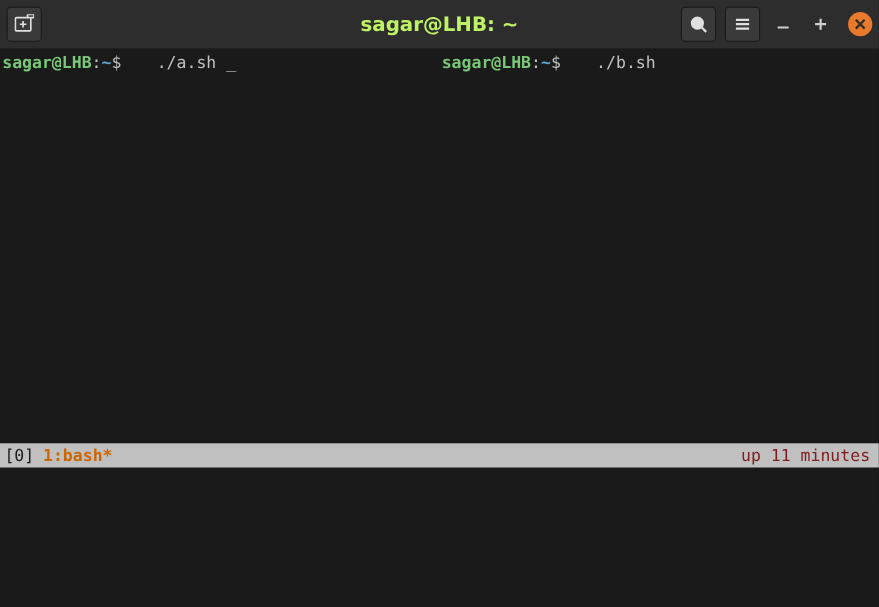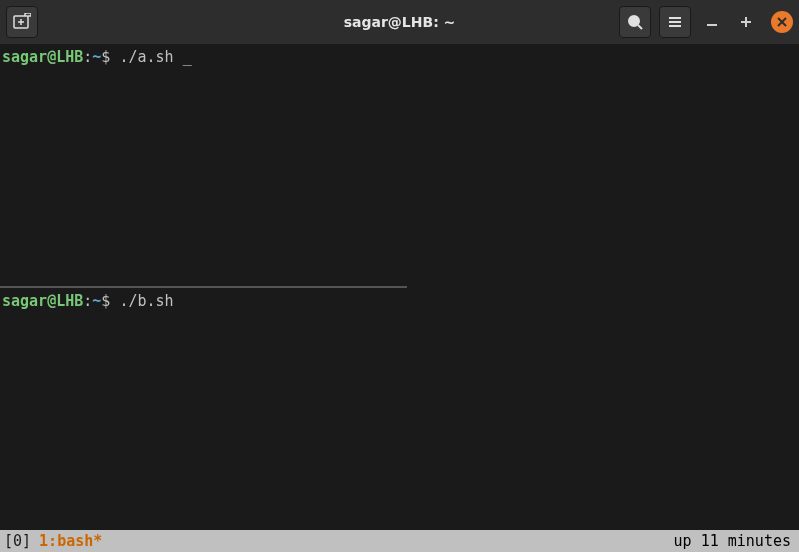--- a/index.html
+++ b/index.html
@@ -38,23 +38,23 @@
       justify-content: center;
       cursor: pointer;
     }
     .new-tab-btn svg {
       fill: #e0e0e0;
     }
     .window-title {
       position: absolute;
       left: 50%;
       transform: translateX(-50%);
-      color: #e5e5e5;
-      font-weight: bold;
-      font-size: 14px;
+      color: #bef264;
+      font-weight: bold;
+      font-size: 18px;
       font-family: 'DejaVu Sans', 'Liberation Sans', sans-serif;
     }
     .titlebar-right {
       margin-left: auto;
       display: flex;
       align-items: center;
       gap: 8px;
     }
     .icon-btn {
       width: 32px;
@@ -90,24 +90,24 @@
       display: flex;
       align-items: center;
       justify-content: center;
       cursor: pointer;
       margin-left: 4px;
     }
     .close-btn svg {
       stroke: #2d2d2d;
     }
     .terminal-area {
-      height: 486px;
+      height: 359px;
       background: #1a1a1a;
       display: flex;
-      flex-direction: column;
+      flex-direction: row;
     }
     .pane {
       flex: 1;
       padding: 4px 2px;
       font-size: 15px;
       line-height: 1.3;
       position: relative;
     }
     .pane-divider {
       height: 2px;
@@ -132,20 +132,21 @@
     }
     .path {
       color: #5fa8d3;
       font-weight: bold;
     }
     .dollar {
       color: #c0c0c0;
     }
     .command {
       color: #c0c0c0;
+      margin-left: 23px;
     }
     .cursor {
       color: #c0c0c0;
     }
     .statusbar {
       height: 22px;
       background: #c0c0c0;
       display: flex;
       align-items: center;
       padding: 0 4px;
@@ -156,21 +157,21 @@
       color: #1a1a1a;
     }
     .status-window {
       color: #cc6600;
       font-weight: bold;
       margin-left: 8px;
       text-align: right;
     }
     .status-right {
       margin-left: auto;
-      color: #000000;
+      color: #7f1d1d;
       margin-right: 4px;
     }
   </style>
 </head>
 <body>
 
 <div class="titlebar">
   <div class="titlebar-left">
     <div class="new-tab-btn">
       <svg width="18" height="18" viewBox="0 0 18 18">

